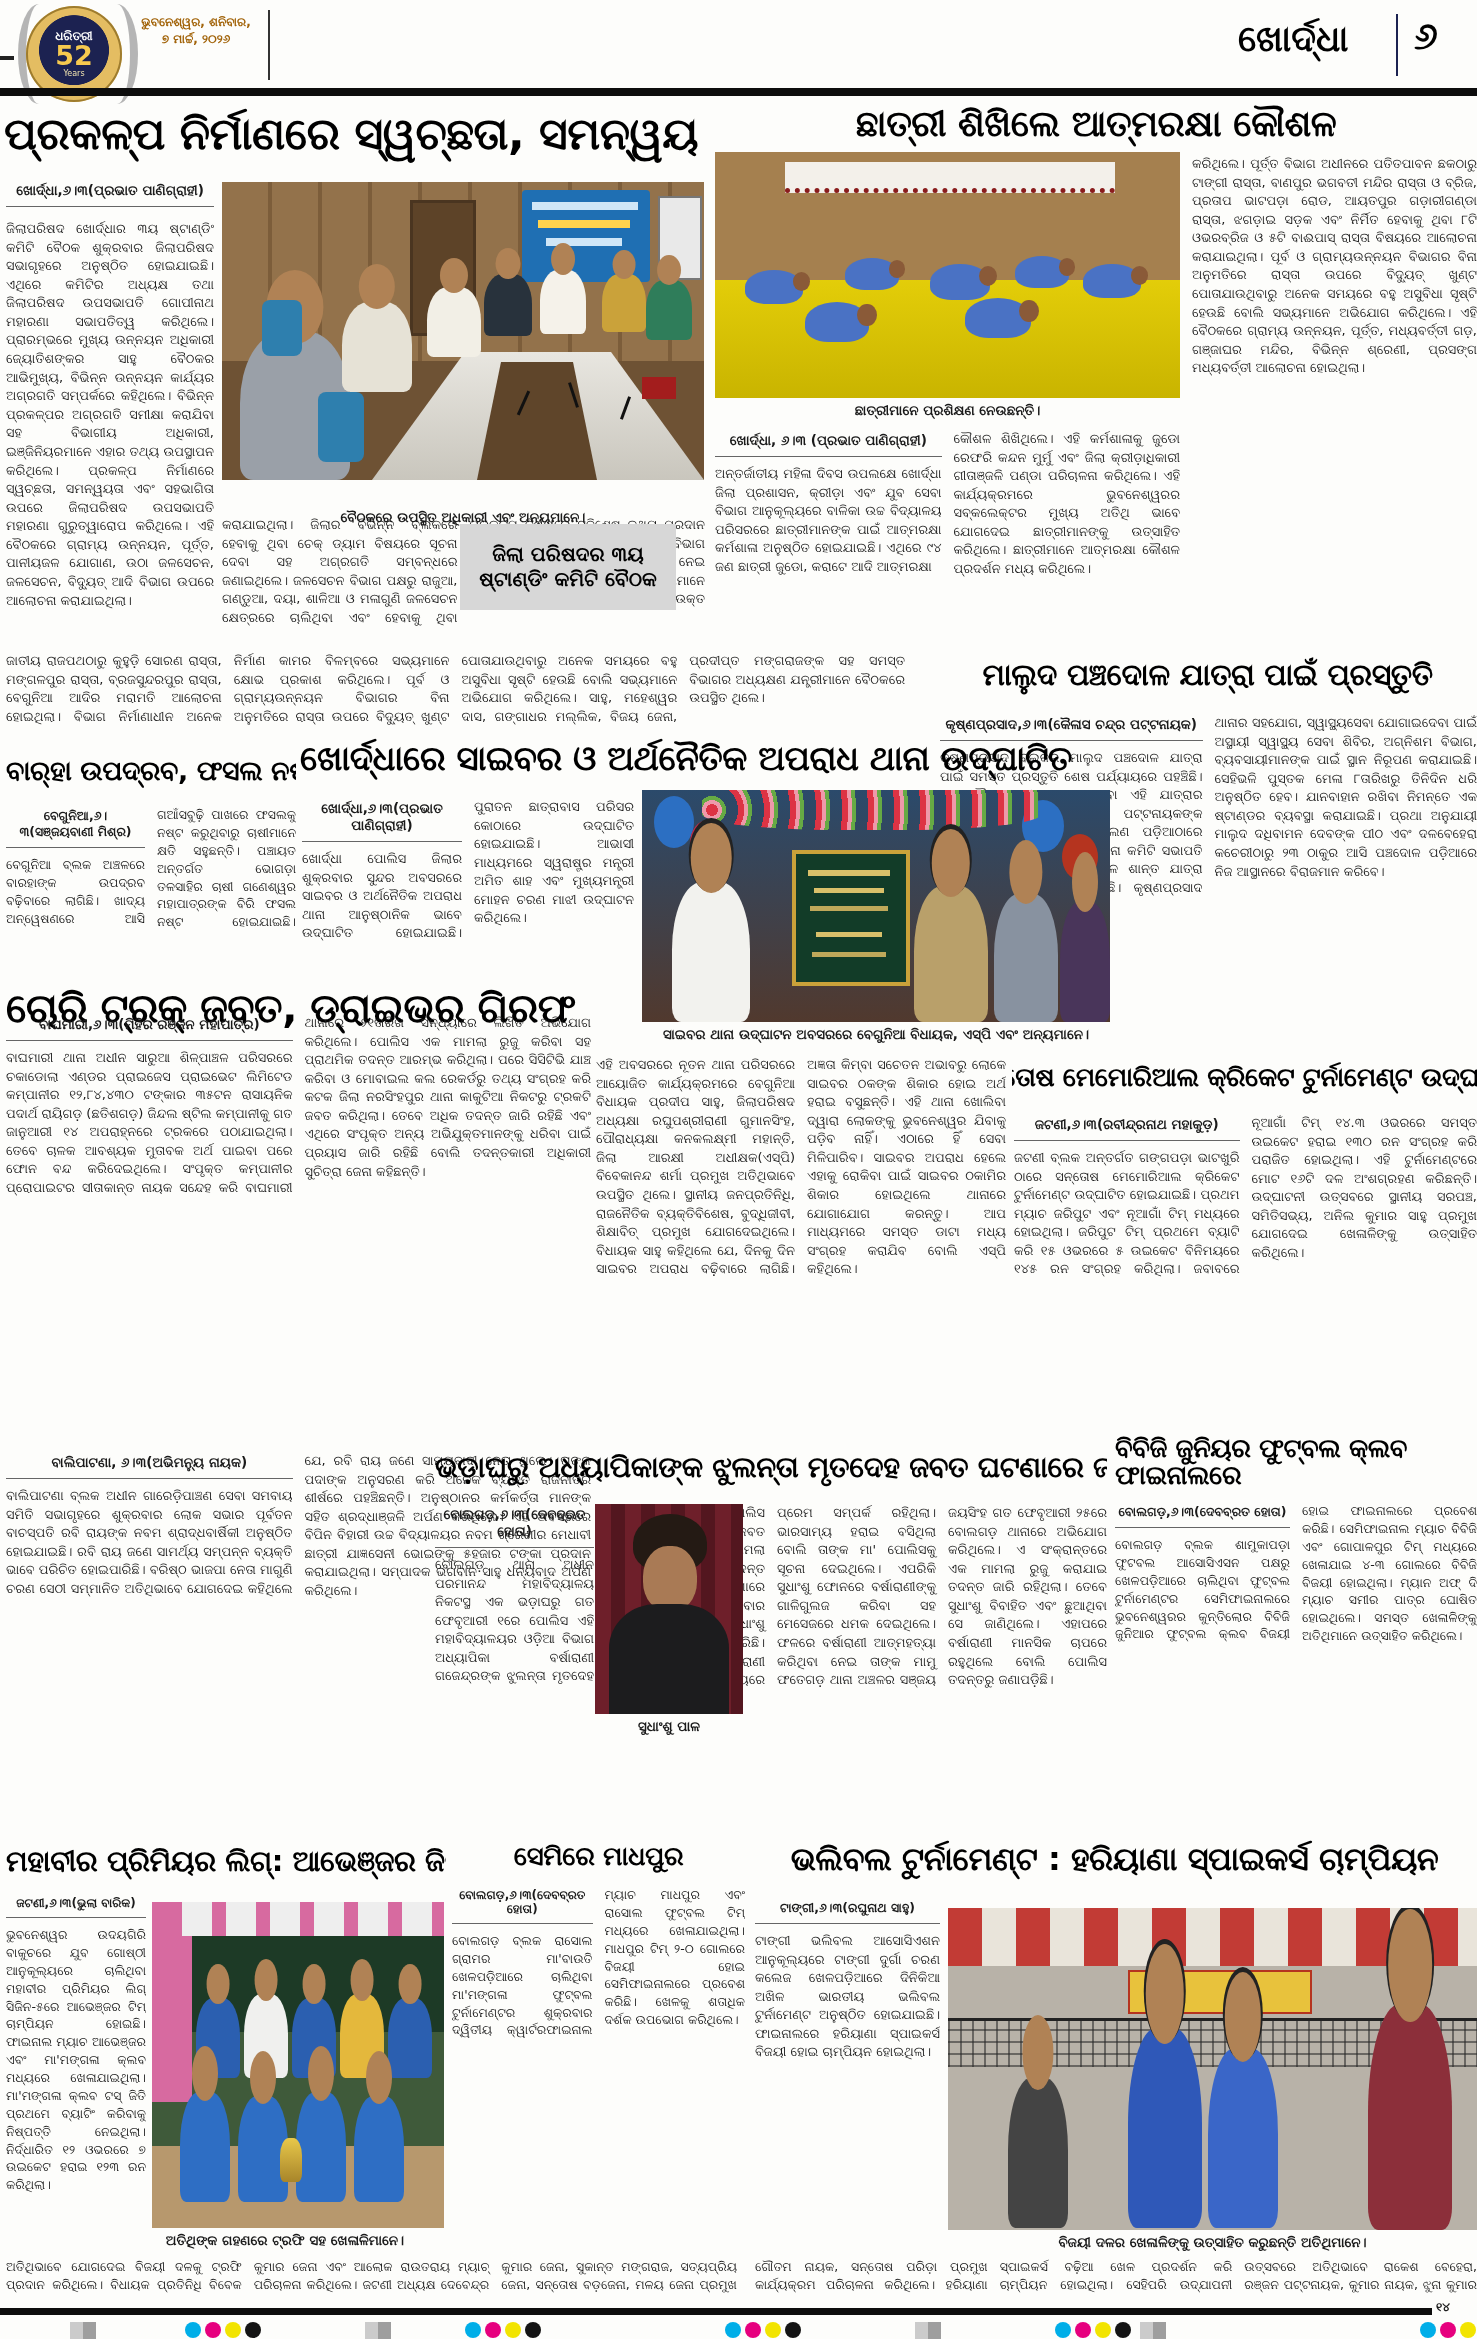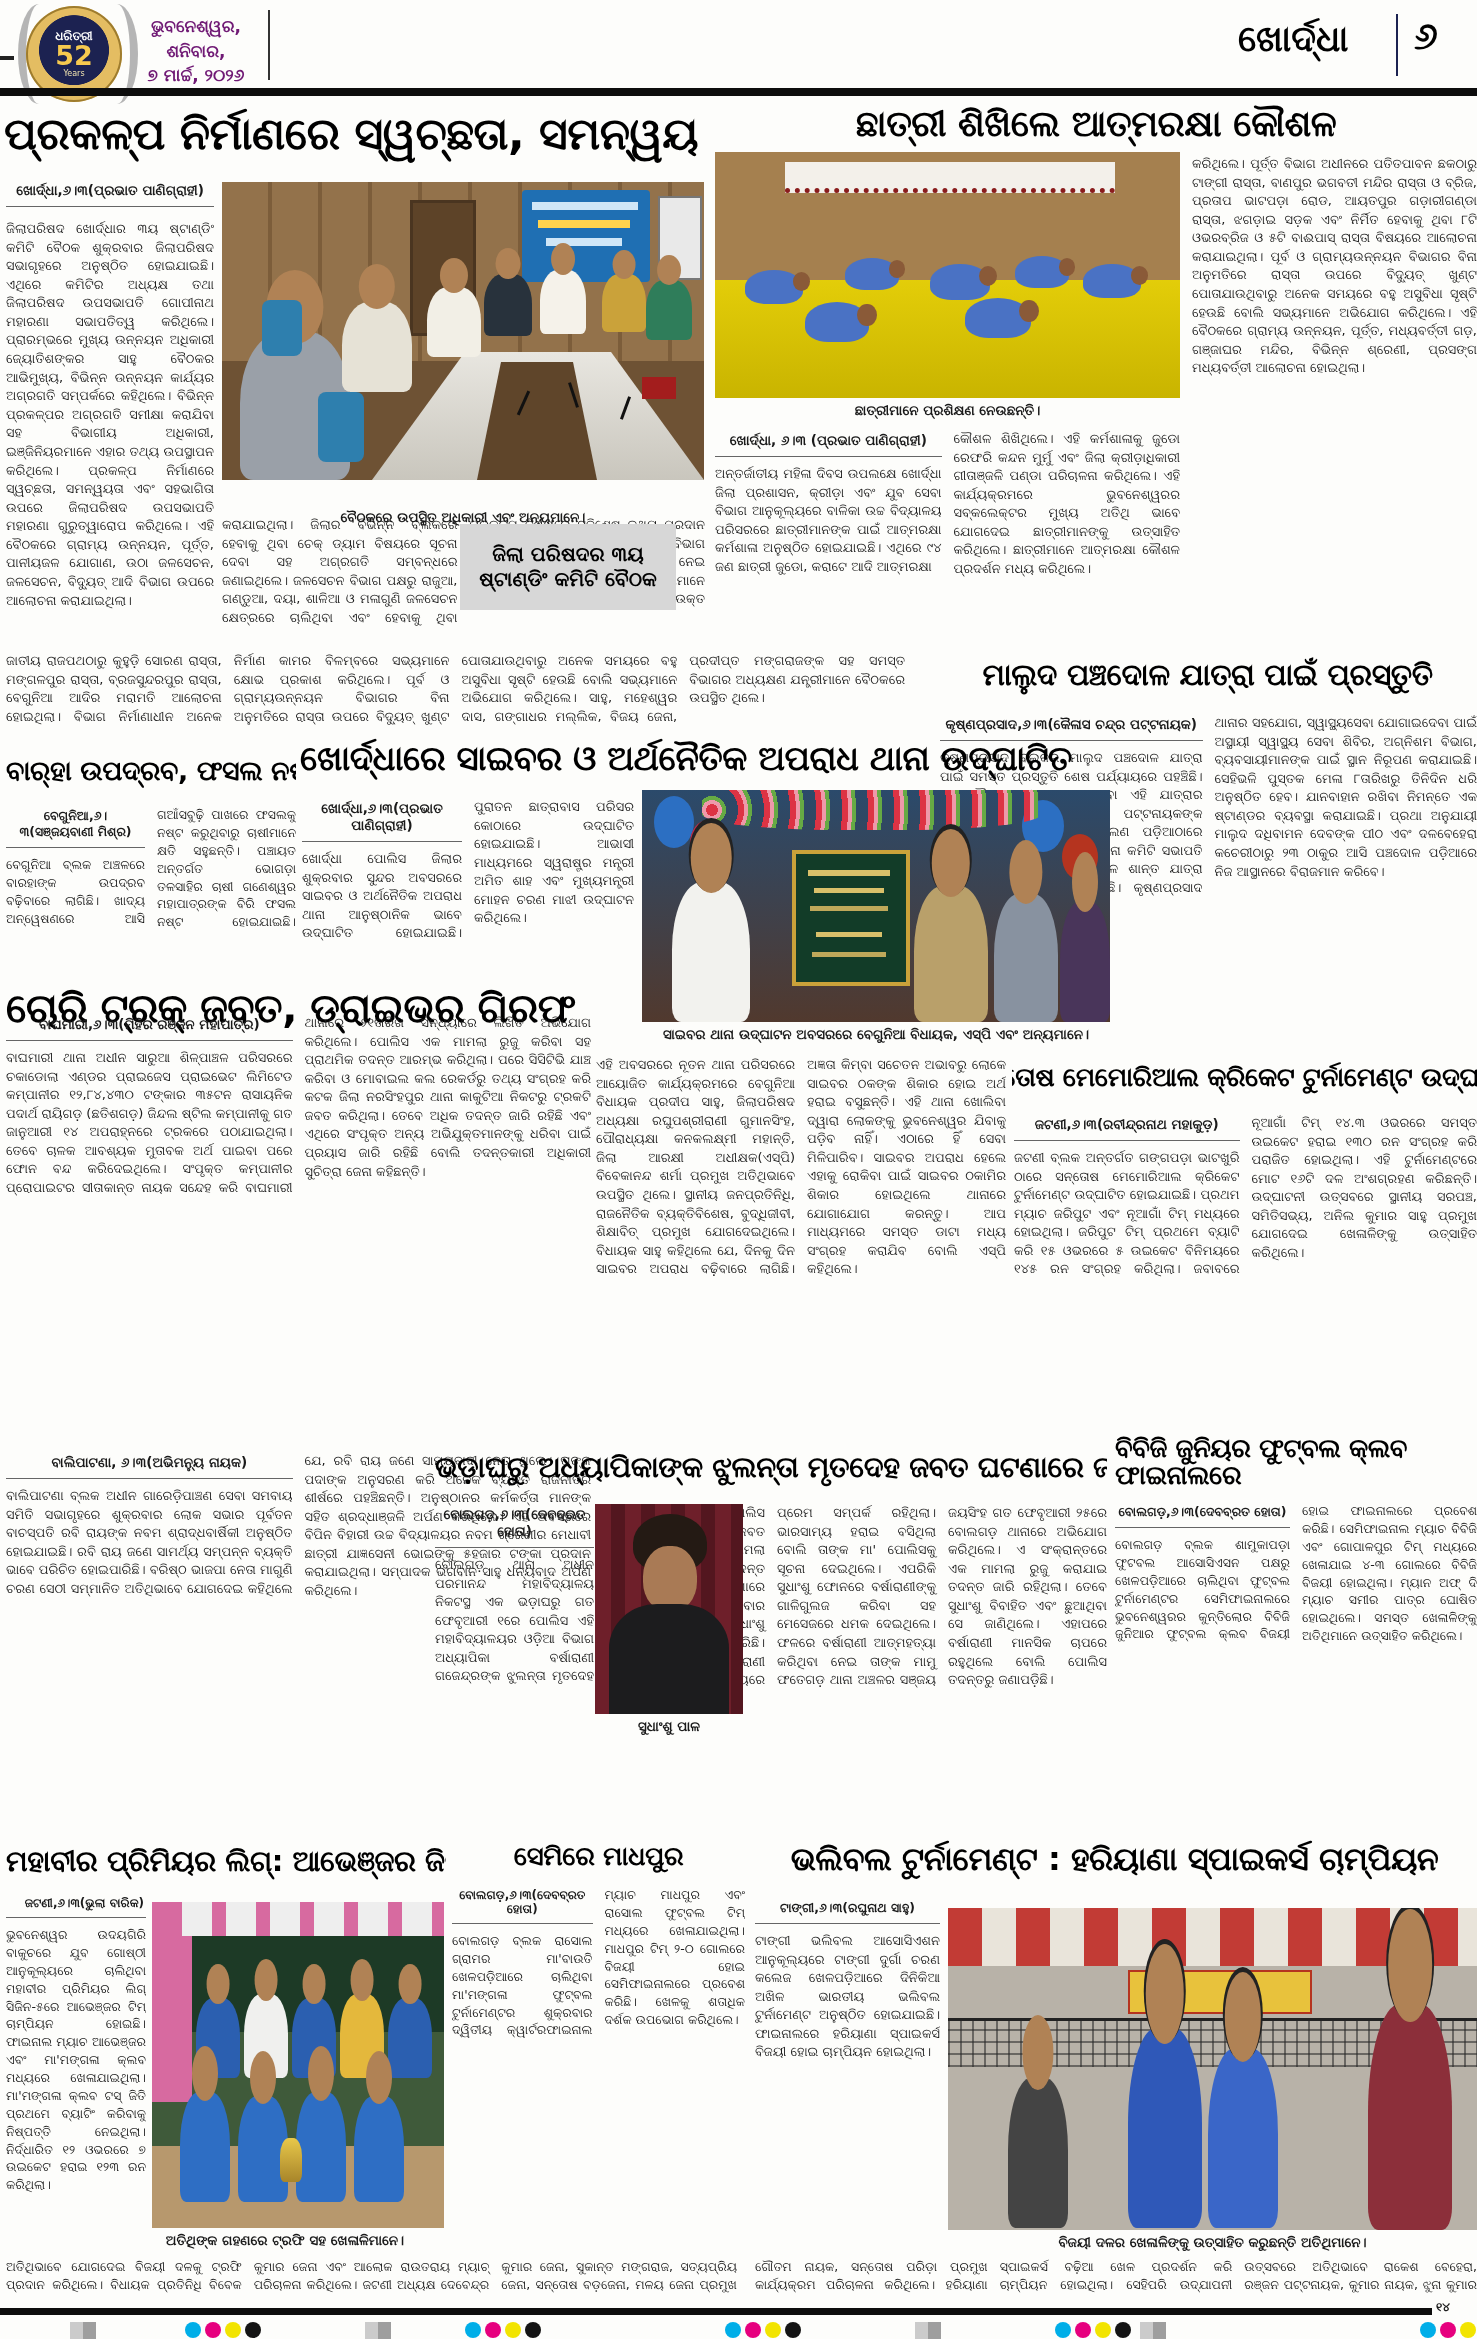--- a/index.html
+++ b/index.html
@@ -23,21 +23,21 @@
   
   .paren{position:absolute;width:34px;height:100px;border-radius:50%;}
   .paren.l{border-left:8px solid #b5b5b5;}
   .paren.r{border-right:8px solid #b5b5b5;}
   .badge{position:absolute;width:96px;height:96px;border-radius:50%;
      background:radial-gradient(circle at 50% 46%,#1c2251 0 49%,#e4bd62 50% 78%,#c89a3e 79% 100%);
      box-shadow:0 0 0 2px #9e7c2e inset;display:flex;flex-direction:column;align-items:center;justify-content:center;text-align:center;}
   .badge .t1{color:#fff;font-size:12px;font-weight:700;line-height:1;}
   .badge .t2{color:#f6c94f;font-size:27px;font-weight:800;line-height:1.05;}
   .badge .t3{color:#efe2b0;font-size:8px;line-height:1;}
-  .datebox{position:absolute;font-weight:700;font-size:17px;text-align:center;line-height:1.45;color:#701a75;}
+  .datebox{position:absolute;font-weight:700;font-size:12px;text-align:center;line-height:1.45;color:#a16207;}
   .section-title{position:absolute;font-weight:800;font-size:36px;color:#000;}
   .pagenum{position:absolute;font-weight:800;font-size:38px;color:#000;}
   
   .pp{position:absolute;border-radius:38% 38% 12% 12%/48% 48% 10% 10%;}
   .pp::before{content:"";position:absolute;left:50%;top:-42%;transform:translateX(-50%);width:52%;height:50%;background:#b08255;border-radius:50%;}
   .pp.dkh::before{box-shadow:0 -3px 0 2px #222;}
   
   .cr{position:absolute;background:#4a72c4;border-radius:55% 55% 40% 40%;}
   .cr::before{content:"";position:absolute;right:-12%;top:6%;width:30%;height:55%;background:#8a5a38;border-radius:50%;}
   .balloon{position:absolute;border-radius:50%;}
@@ -201,21 +201,21 @@
   <div class="caption" style="left:595px;top:1718px;width:148px;">ସୁଧାଂଶୁ ପାଳ</div>
 
   <div class="art-headline ctr wrapok" style="left:1115px;top:1428px;width:362px;height:68px;font-size:26px;position:absolute;text-align:left;">ବିବିଜି ଜୁନିୟର ଫୁଟ୍‌ବଲ କ୍ଲବ ଫାଇନାଲରେ</div>
   <div class="block cols2" style="left:1115px;top:1502px;width:362px;height:328px;">
     <div class="byline" style="font-size:12.5px;">ବୋଲଗଡ଼,୬।୩(ଦେବବ୍ରତ ହୋତା)</div>
     <div class="bt" style="font-size:12.5px;">ବୋଲଗଡ଼ ବ୍ଲକ ଶାମୁକାପଡ଼ା ଫୁଟବଲ ଆସୋସିଏସନ ପକ୍ଷରୁ ଖେଳପଡ଼ିଆରେ ଚାଲିଥିବା ଫୁଟ୍‌ବଲ ଟୁର୍ନାମେଣ୍ଟର ସେମିଫାଇନାଲରେ ଭୁବନେଶ୍ୱରର କୁନ୍ତିଲୋର ବିବିଜି ଜୁନିଆର ଫୁଟ୍‌ବଲ କ୍ଲବ ବିଜୟୀ ହୋଇ ଫାଇନାଲରେ ପ୍ରବେଶ କରିଛି। ସେମିଫାଇନାଲ ମ୍ୟାଚ ବିବିଜି ଏବଂ ଗୋପାଳପୁର ଟିମ୍ ମଧ୍ୟରେ ଖେଳାଯାଇ ୪-୩ ଗୋଲରେ ବିବିଜି ବିଜୟୀ ହୋଇଥିଲା। ମ୍ୟାନ ଅଫ୍ ଦି ମ୍ୟାଚ ସମୀର ପାତ୍ର ଘୋଷିତ ହୋଇଥିଲେ। ସମସ୍ତ ଖେଳାଳିଙ୍କୁ ଅତିଥିମାନେ ଉତ୍ସାହିତ କରିଥିଲେ।</div>
   </div>
 
   <div class="art-headline" style="left:6px;top:1834px;width:440px;height:54px;font-size:29px;position:absolute;">ମହାବୀର ପ୍ରିମିୟର ଲିଗ୍: ଆଭେଞ୍ଜର ଜିତିଲା</div>
   <div class="block" style="left:6px;top:1894px;width:140px;height:358px;">
-    <div class="byline" style="font-size:12px;text-align:right;">ଜଟଣୀ,୬।୩(ଭୁଲା ବାରିକ)</div>
+    <div class="byline" style="font-size:12px;">ଜଟଣୀ,୬।୩(ଭୁଲା ବାରିକ)</div>
     <div class="bt" style="font-size:12.5px;">ଭୁବନେଶ୍ୱର ଉଦୟଗିରି ବାକୁଚରେ ଯୁବ ଗୋଷ୍ଠୀ ଆନୁକୂଲ୍ୟରେ ଚାଲିଥିବା ମହାବୀର ପ୍ରିମିୟର ଲିଗ୍ ସିଜିନ-୫ରେ ଆଭେଞ୍ଜର ଟିମ୍ ଚାମ୍ପିୟନ ହୋଇଛି। ଫାଇନାଲ ମ୍ୟାଚ ଆଭେଞ୍ଜର ଏବଂ ମା'ମଙ୍ଗଳା କ୍ଲବ ମଧ୍ୟରେ ଖେଳାଯାଇଥିଲା। ମା'ମଙ୍ଗଳା କ୍ଲବ ଟସ୍ ଜିତି ପ୍ରଥମେ ବ୍ୟାଟିଂ କରିବାକୁ ନିଷ୍ପତ୍ତି ନେଇଥିଲା। ନିର୍ଦ୍ଧାରିତ ୧୨ ଓଭରରେ ୭ ଉଇକେଟ ହରାଇ ୧୨୩ ରନ କରିଥିଲା।</div>
   </div>
   <div class="photo" style="left:152px;top:1902px;width:292px;height:326px;background:linear-gradient(180deg,#1d3a26 0 40%,#3f5a3a 40% 75%,#b7986d 75% 100%);">
     <div class="abs" style="left:0;top:0;width:40px;height:200px;background:#d76aa0;"></div>
     <div class="abs" style="left:30px;top:0;width:262px;height:34px;background:repeating-linear-gradient(90deg,#eee 0 30px,#d76aa0 30px 44px);"></div>
     <div class="pp" style="--c:#2b5fb0;background:#2b5fb0;left:44px;top:96px;width:44px;height:80px;"></div>
     <div class="pp" style="--c:#f0f0ee;background:#f0f0ee;left:92px;top:92px;width:44px;height:84px;"></div>
     <div class="pp" style="--c:#2b5fb0;background:#2b5fb0;left:140px;top:96px;width:44px;height:80px;"></div>
     <div class="pp" style="--c:#e4b83c;background:#e4b83c;left:188px;top:92px;width:44px;height:84px;"></div>
     <div class="pp" style="--c:#2b5fb0;background:#2b5fb0;left:236px;top:96px;width:44px;height:80px;"></div>

